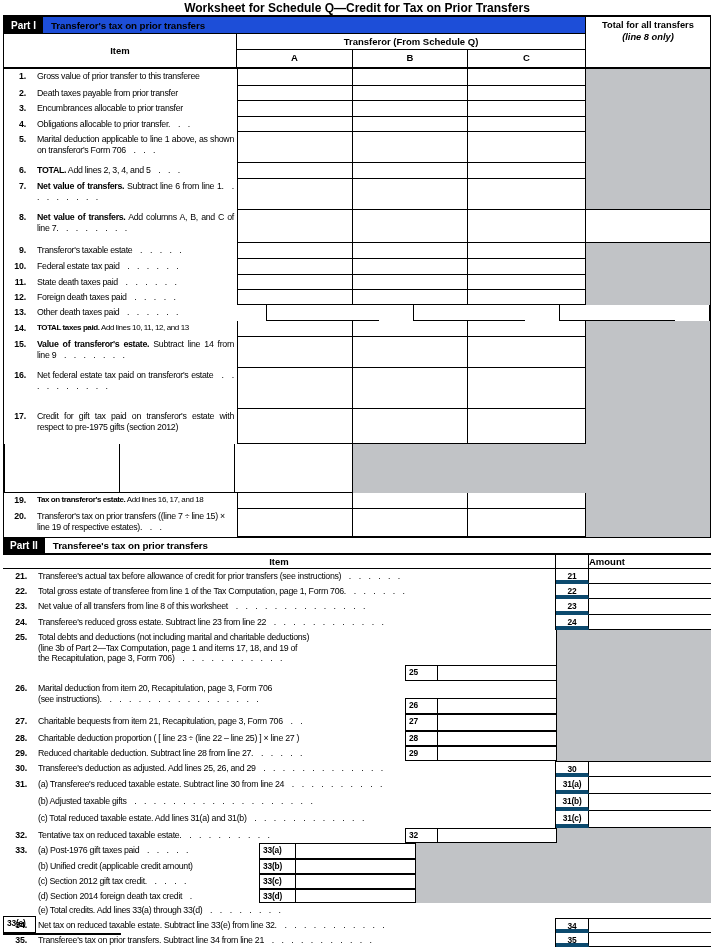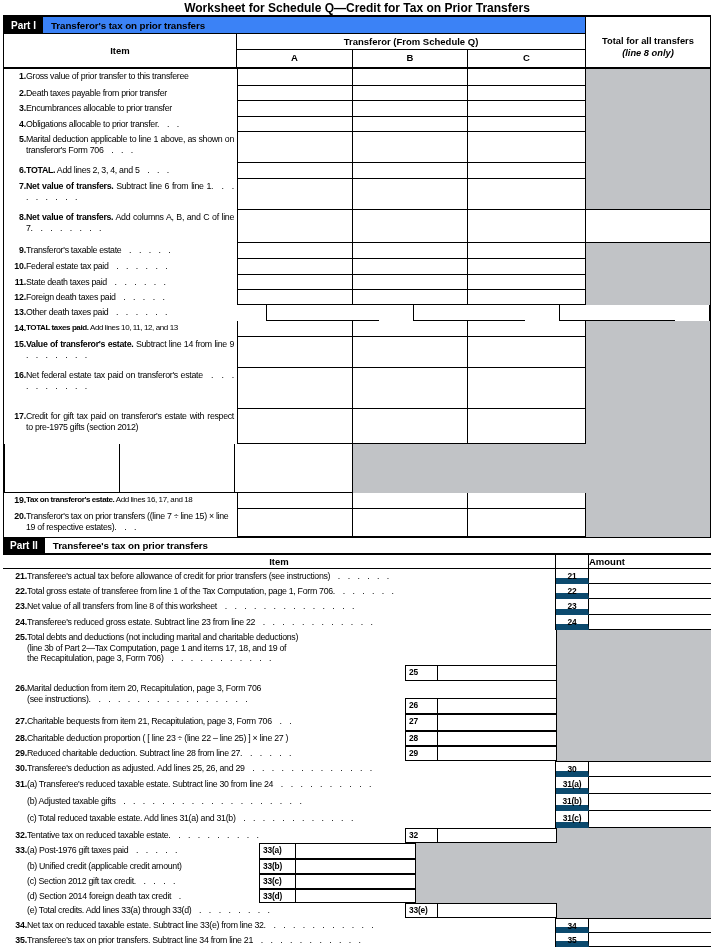--- a/index.html
+++ b/index.html
@@ -9,64 +9,64 @@
     font-family:"Liberation Sans","DejaVu Sans",sans-serif;
     color:#000; -webkit-font-smoothing:antialiased;
   }
   .page { width:708px; margin-left:3px; padding-top:2px; }
   .title { font-size:12px; font-weight:bold; text-align:center; height:13px; line-height:12px; }
 
   
   .p1 { border:1px solid #000; border-top:2px solid #000; }
   .p1head { display:flex; border-bottom:2px solid #000; }
   .p1hl { width:581px; }
-  .bar { height:17px; display:flex; align-items:stretch; border-bottom:1px solid #000; background:#3b82f6; }
+  .bar { height:17px; display:flex; align-items:stretch; border-bottom:1px solid #000; background:#1d4ed8; }
   .barbox { background:#000; color:#fff; font-weight:bold; font-size:10px; padding:0 7px; display:flex; align-items:center; }
   .bartitle { font-weight:bold; font-size:9.8px; margin-left:8px; align-self:center; letter-spacing:-0.1px; }
   .p1cols { display:flex; height:33px; }
   .itemh { width:233px; border-right:1px solid #000; display:flex; align-items:center; justify-content:center; font-weight:bold; font-size:9.5px; }
   .trans { flex:1; display:flex; flex-direction:column; }
   .ttop { height:16px; border-bottom:1px solid #000; text-align:center; font-weight:bold; font-size:9.5px; line-height:15px; }
   .tabc { flex:1; display:flex; }
   .tabc .tc { width:115px; text-align:center; font-weight:bold; font-size:9.5px; line-height:16px; }
   .tabc .tc.c3 { width:118px; }
   .tabc .tc + .tc { border-left:1px solid #000; }
-  .totalh { flex:1; border-left:1px solid #000; text-align:center; font-size:9.3px; font-weight:bold; padding-top:18px; line-height:12px; }
+  .totalh { flex:1; border-left:1px solid #000; text-align:center; font-size:9.3px; font-weight:bold; padding-top:2px; line-height:12px; }
   .totalh .sub { font-style:italic; }
 
   .p1r { display:flex; }
   .c-item { width:233px; display:flex; align-items:flex-start; }
   .c-a,.c-b { width:115px; border-left:1px solid #000; border-bottom:1px solid #000; }
   .c-c { width:118px; border-left:1px solid #000; border-bottom:1px solid #000; }
   .c-t { flex:1; border-left:1px solid #000; }
   .sh { background:#c1c3c6; }
   .bb { border-bottom:1px solid #000; }
 
   
   .num { width:22px; flex:none; text-align:right; font-weight:bold; font-size:8.8px; padding-top:2px; letter-spacing:-0.2px; }
-  .txt { flex:1; padding:2px 3px 0 0; font-size:8.8px; line-height:10.6px; letter-spacing:-0.3px; white-space:pre-line; }
+  .txt { flex:1; margin-left:11px; padding:2px 3px 0 0; font-size:8.8px; line-height:10.6px; letter-spacing:-0.3px; white-space:pre-line; }
   .bl { font-weight:bold; }
   .cond { font-size:8px; letter-spacing:-0.4px; }
   .just { text-align:justify; text-align-last:left; }
   .dt { word-spacing:5.5px; }
 
   
   .p2bar { height:17px; display:flex; align-items:stretch; border-bottom:2px solid #000; }
   .p2head { display:flex; height:14px; border-bottom:1px solid #000; font-weight:bold; font-size:9.5px; }
   .p2head .ih { width:553px; border-right:1px solid #000; text-align:center; line-height:13px; }
   .p2head .nh { width:33px; border-right:1px solid #000; }
   .p2head .ah { flex:1; line-height:13px; }
 
   .p2r { display:flex; align-items:stretch; }
   .p2item { display:flex; align-items:flex-start; }
   .p2item .num { width:24px; }
   .w553 { width:553px; border-right:1px solid #000; }
   .w402 { width:402px; }
   .w260 { width:260px; }
-  .nbox { width:33px; border-right:1px solid #000; border-bottom:6px solid #0c4a6e; font-size:8.4px; font-weight:bold; text-align:center; padding-top:2px; letter-spacing:-0.2px; }
+  .nbox { width:33px; border-right:1px solid #000; border-bottom:4px solid #0c4a6e; font-size:8.4px; font-weight:bold; text-align:center; padding-top:2px; letter-spacing:-0.2px; }
   .amt { flex:1; border-bottom:1px solid #000; }
   .bt { border-top:1px solid #000; }
   .ibox { width:33px; border:1px solid #000; font-size:8.4px; font-weight:bold; padding:1px 0 4px 3px; letter-spacing:-0.2px; }
   .ibox.nw { width:38px; }
   .ient { border-top:1px solid #000; border-bottom:1px solid #000; background:#fff; }
   .w118 { width:118px; } .w120 { width:120px; }
   .shl { border-left:1px solid #000; }
   .sh155 { width:155px; } .sh301 { width:301px; }
   .boxzone { width:151px; display:flex; flex-direction:column; justify-content:flex-end; }
   .boxrow { display:flex; height:16px; }
@@ -470,21 +470,21 @@
       </div>
       <div class="p2r" style="height: 14px;">
         <div class="p2item w260">
           <span class="num"></span>
           <div class="txt"><span>(d) Section 2014 foreign death tax credit</span><span class="dt"> .</span></div>
         </div>
         <div class="ibox nw">33(d)</div>
         <div class="ient w120"></div>
         <div class="sh sh301 shl"></div>
       </div>
-      <div class="p2r" style="height: 15px;">
+      <div class="p2r" style="height: 15px; flex-direction: column;">
         <div class="p2item w402">
           <span class="num"></span>
           <div class="txt"><span>(e) Total credits. Add lines 33(a) through 33(d)</span><span class="dt"> . . . . . . . .</span></div>
         </div>
         <div class="ibox">33(e)</div>
         <div class="ient w118"></div>
         <div class="sh sh155 shl"></div>
       </div>
       <div class="p2r" style="height: 15px;">
         <div class="p2item w553">

